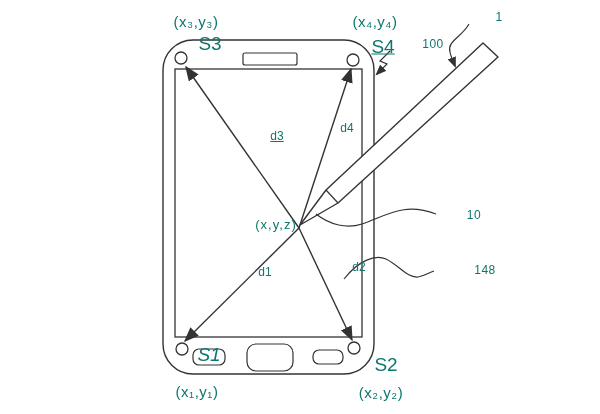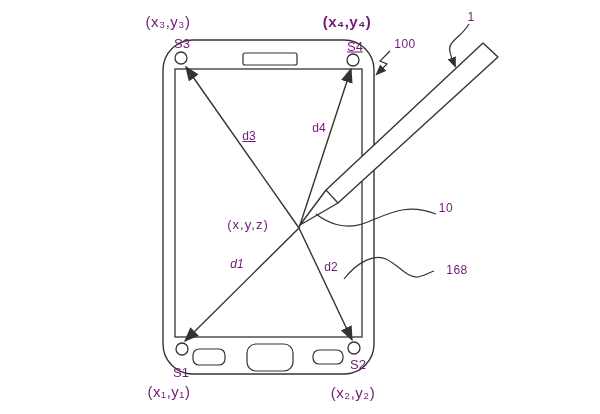--- a/index.html
+++ b/index.html
@@ -4,24 +4,24 @@
 <style>
   html,body{margin:0;padding:0;background:#fff;}
   .figure{
     position:relative;width:600px;height:414px;background:#ffffff;
     font-family:"Liberation Sans","DejaVu Sans",sans-serif;color:#3a3a3a;
     overflow:hidden;
   }
   .figure svg{position:absolute;left:0;top:0;}
   .lbl{
     position:absolute;transform:translate(-50%,-50%);
-    white-space:nowrap;line-height:1;color:#701a75;user-select:none;
+    white-space:nowrap;line-height:1;color:#0f766e;user-select:none;margin-left:28px;
   }
   .coord{font-size:15px;letter-spacing:0.5px;}
-  .sensor{font-size:13px;}
+  .sensor{font-size:19px;}
   .touch{font-size:13px;letter-spacing:1px;}
   .dist{font-size:12px;}
   .ref{font-size:12px;letter-spacing:0.5px;}
 </style>
 </head>
 <body>
 
 <div class="figure">
 
   <svg width="600" height="414" viewBox="0 0 600 414">
@@ -69,34 +69,34 @@
 
       <path d="M 390,51 L 380,61 L 387,64 L 377,74" marker-end="url(#arrow-sm)"></path>
 
       <path d="M 316,214 C 330,225 347,229 362,224 C 388,215 404,202 436,214"></path>
 
       <path d="M 344,279 C 358,261 375,254 386,259 C 400,266 407,278 418,277 C 425,276 428,273 434,271"></path>
     </g>
   </svg>
 
   <div class="lbl coord" style="left:168px;top:21px;">(x₃,y₃)</div>
-  <div class="lbl coord" style="left:347px;top:21px;font-weight:bold;">(x₄,y₄)</div>
+  <div class="lbl coord" style="left:347px;top:21px;">(x₄,y₄)</div>
   <div class="lbl coord" style="left:169px;top:391px;">(x₁,y₁)</div>
   <div class="lbl coord" style="left:353px;top:392px;">(x₂,y₂)</div>
 
   <div class="lbl sensor" style="left:182px;top:43px;">S3</div>
   <div class="lbl sensor" style="left:355px;top:46px;text-decoration:underline;">S4</div>
-  <div class="lbl sensor" style="left:181px;top:372px;">S1</div>
+  <div class="lbl sensor" style="left:181px;top:354px;font-style:italic;">S1</div>
   <div class="lbl sensor" style="left:358px;top:364px;text-align:right;">S2</div>
 
   <div class="lbl touch" style="left:248px;top:224px;">(x,y,z)</div>
 
-  <div class="lbl dist" style="left:237px;top:264px;font-style:italic;">d1</div>
+  <div class="lbl dist" style="left:237px;top:272px;">d1</div>
   <div class="lbl dist" style="left:331px;top:267px;">d2</div>
   <div class="lbl dist" style="left:249px;top:136px;text-decoration:underline;">d3</div>
   <div class="lbl dist" style="left:319px;top:128px;">d4</div>
 
   <div class="lbl ref" style="left:471px;top:17px;">1</div>
   <div class="lbl ref" style="left:405px;top:44px;">100</div>
-  <div class="lbl ref" style="left:446px;top:208px;text-align:right;">10</div>
-  <div class="lbl ref" style="left:457px;top:270px;">168</div>
+  <div class="lbl ref" style="left:446px;top:215px;text-align:right;">10</div>
+  <div class="lbl ref" style="left:457px;top:270px;">148</div>
 
 </div>
 
 </body></html>

